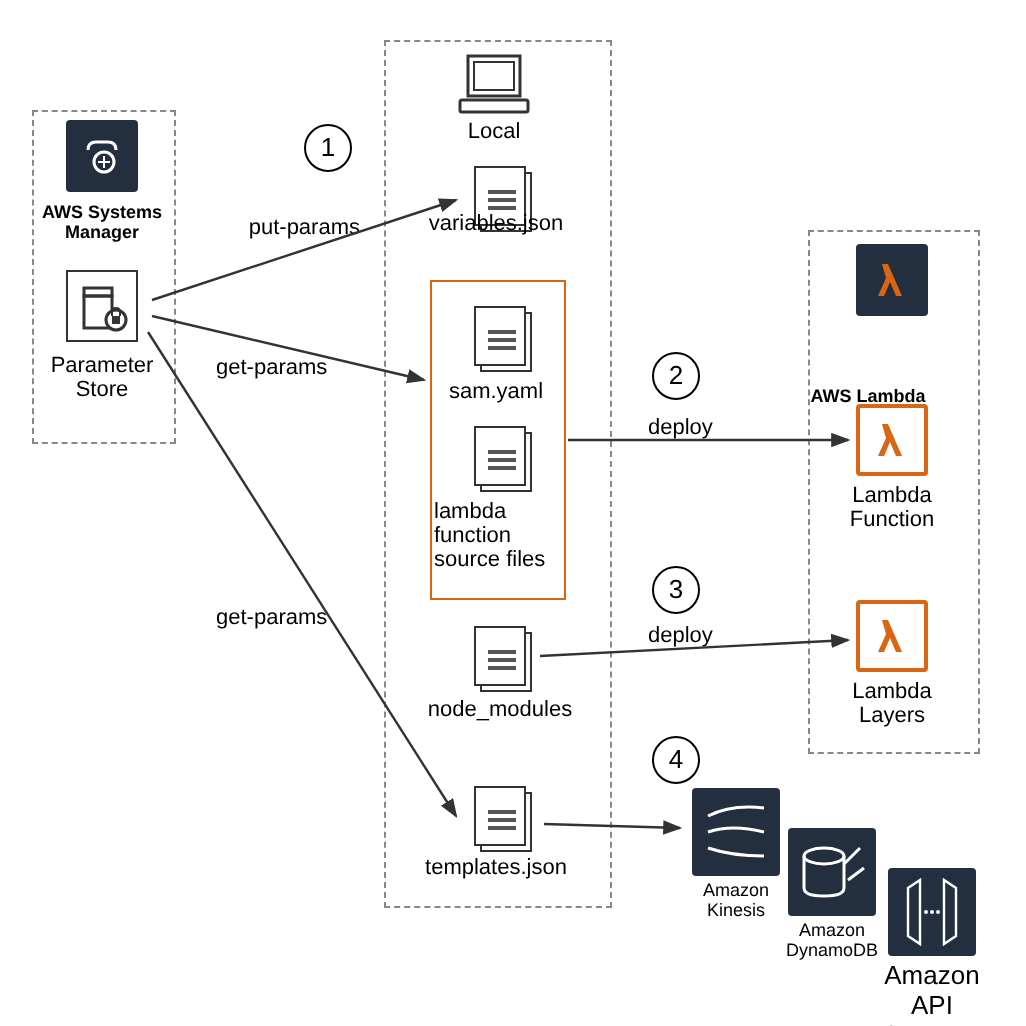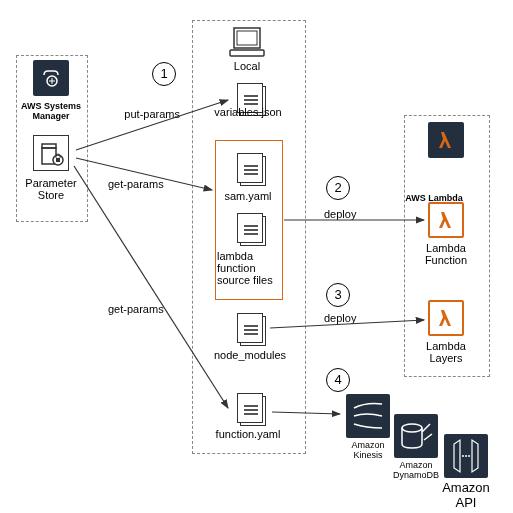--- a/index.html
+++ b/index.html
@@ -171,21 +171,21 @@
 source files</div>
 
 <div class="file-icon" style="left:240px;top:316px;">
     <div class="lines"></div>
   </div>
 <div class="label" style="left:210px;top:349px;width:80px;">node_modules</div>
 
 <div class="file-icon" style="left:240px;top:396px;">
     <div class="lines"></div>
   </div>
-<div class="label" style="left:206px;top:428px;width:84px;">function.yaml</div>
+<div class="label" style="left:206px;top:428px;width:84px;">templates.json</div>
 
 <div class="box" style="left:404px;top:115px;width:84px;height:260px;"></div>
 
 <div class="icon-sq aws-dark" style="left:428px;top:122px;">
   <div class="white-glyph">
     <svg width="24" height="24" viewBox="0 0 24 24">
         <path d="M7 4 L10 4 L17 20 L14 20 L11 13 L8 20 L5 20 L9 11 Z" fill="#d86613"></path>
       </svg>
   </div>
 </div>

